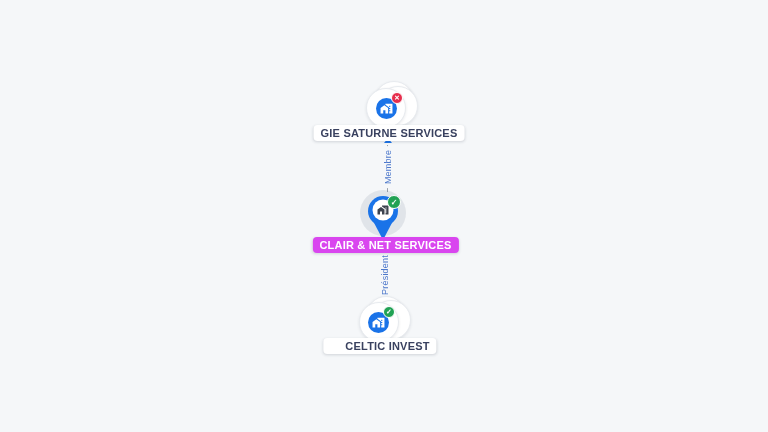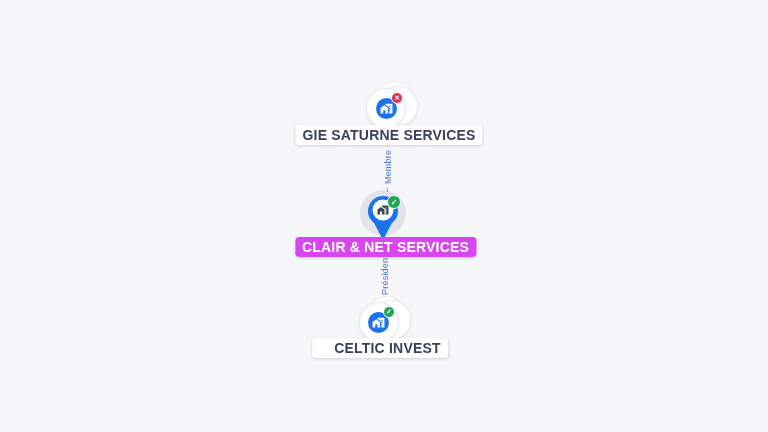--- a/index.html
+++ b/index.html
@@ -50,21 +50,21 @@
   .halo{
     position:absolute;width:46px;height:46px;border-radius:50%;
     background:rgba(120,132,148,.16);
   }
   .pin-svg{position:absolute;}
   
   .node-label{
     position:absolute;transform:translateX(-50%);
     white-space:nowrap;
     background:#fff;color:#39415f;
-    font-size:14px;font-weight:600;letter-spacing:.2px;
+    font-size:11px;font-weight:600;letter-spacing:.2px;
     padding:2px 7px;border-radius:4px;
     box-shadow:0 1px 3px rgba(40,50,70,.18);
   }
   .node-label.selected{background:#d946ef;color:#fff;}
   .icon-svg{display:block;}
 </style>
 </head>
 <body>
 
 <div class="canvas">

